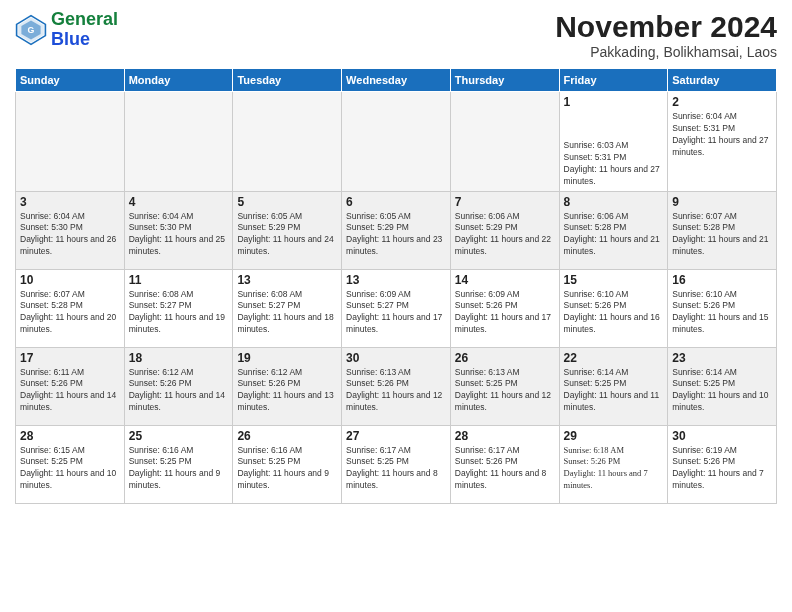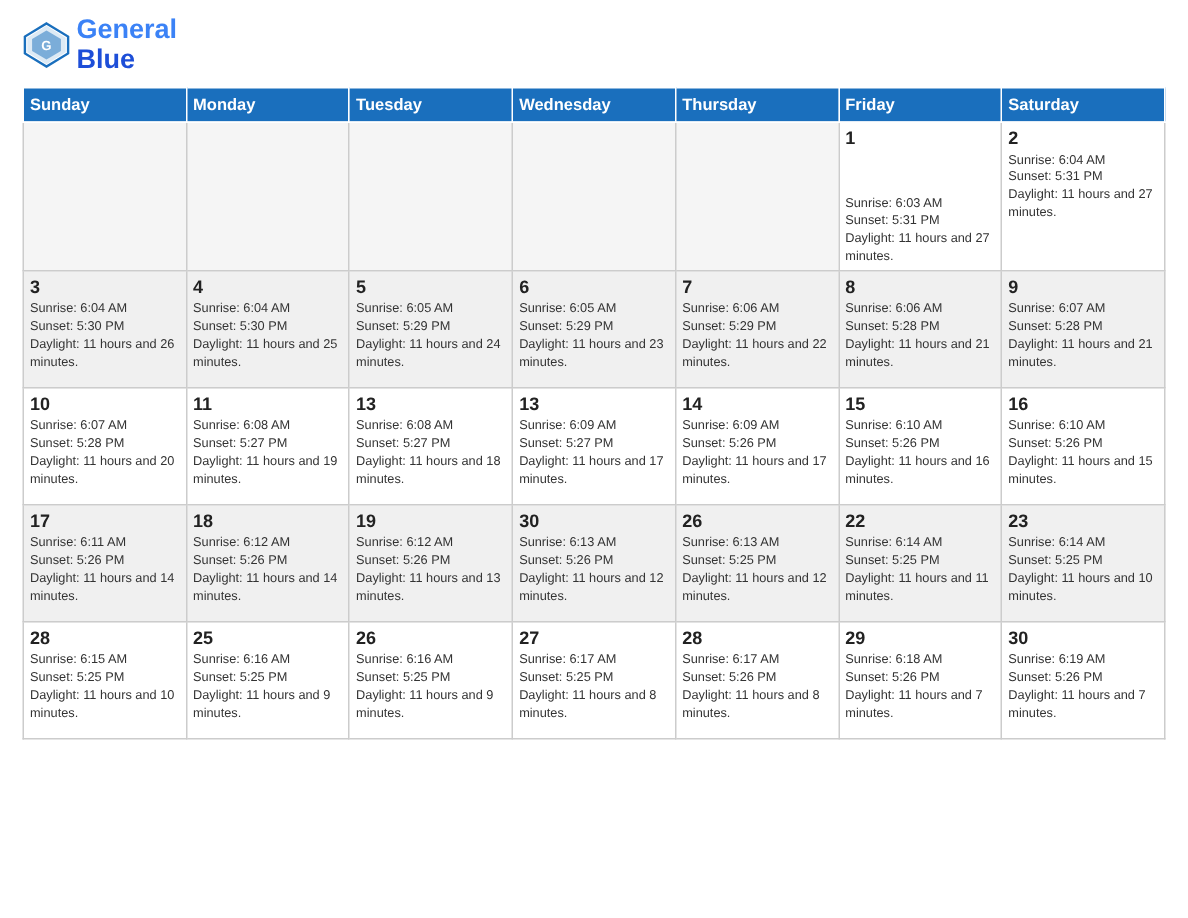--- a/index.html
+++ b/index.html
@@ -24,21 +24,21 @@
     .logo {
       display: flex;
       align-items: center;
       gap: 4px;
     }
     .logo-text {
       font-size: 18px;
       font-weight: bold;
       line-height: 1.1;
     }
-    .logo-text .general { color: #3b82f6; }
+    .logo-text .general { color: #15803d; }
     .logo-text .blue { color: #1d4ed8; }
     .logo-icon {
       width: 32px;
       height: 32px;
     }
     .title-block {
       text-align: right;
     }
     .month-title {
       font-size: 30px;
@@ -104,20 +104,24 @@
         <polygon points="20,4 36,14 36,26 20,36 4,26 4,14" fill="#1a6fbd" opacity="0.15"></polygon>
         <polygon points="20,2 38,13 38,27 20,38 2,27 2,13" fill="none" stroke="#1a6fbd" stroke-width="2"></polygon>
         <polygon points="20,8 32,15 32,25 20,32 8,25 8,15" fill="#1a6fbd" opacity="0.5"></polygon>
         <text x="20" y="24" text-anchor="middle" font-size="11" font-weight="bold" fill="#fff">G</text>
       </svg>
       <div class="logo-text">
         <span class="general">General</span><br>
         <span class="blue">Blue</span>
       </div>
     </div>
+    <div class="title-block">
+      <div class="month-title">November 2024</div>
+      <div class="location">Pakkading, Bolikhamsai, Laos</div>
+    </div>
   </div>
 
   <table class="calendar">
     <thead>
       <tr>
         <th>Sunday</th>
         <th>Monday</th>
         <th>Tuesday</th>
         <th>Wednesday</th>
         <th>Thursday</th>
@@ -303,21 +307,21 @@
 Daylight: 11 hours and 8 minutes.</div>
           </td>
           <td>
             <span class="day-num">28</span>
             <div class="day-info" style="white-space: pre-line;">Sunrise: 6:17 AM
 Sunset: 5:26 PM
 Daylight: 11 hours and 8 minutes.</div>
           </td>
           <td>
             <span class="day-num">29</span>
-            <div class="day-info" style="white-space: pre-line;">Sunrise: 6:18 AM
+            <div class="day-info" style="white-space: pre-line; font-family: Liberation Serif, serif;">Sunrise: 6:18 AM
 Sunset: 5:26 PM
 Daylight: 11 hours and 7 minutes.</div>
           </td>
           <td>
             <span class="day-num">30</span>
             <div class="day-info" style="white-space: pre-line;">Sunrise: 6:19 AM
 Sunset: 5:26 PM
 Daylight: 11 hours and 7 minutes.</div>
           </td>
         </tr>

